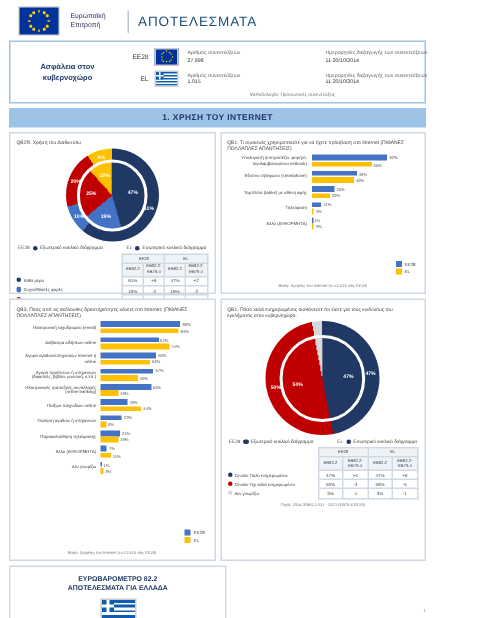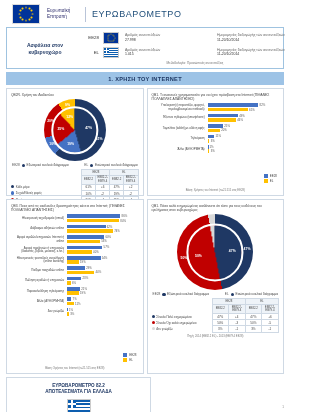--- a/index.html
+++ b/index.html
@@ -129,21 +129,21 @@
           <div class="st" style="width: 1.6px; height: 1.6px; left: -0.8px; top: 5.7px;"></div>
           <div class="st" style="width: 1.6px; height: 1.6px; left: 0.0708348px; top: 2.45px;"></div>
           <div class="st" style="width: 1.6px; height: 1.6px; left: 2.45px; top: 0.0708348px;"></div>
         </div>
     </div>
     <div class="eu-name">
       <div>Ευρωπαϊκή</div>
       <div>Επιτροπή</div>
     </div>
     <div class="eu-divider"></div>
-    <div class="eu-title">ΕΥΡΩΒΑΡΟΜΕΤΡΟ</div>
+    <div class="eu-title">ΑΠΟΤΕΛΕΣΜΑΤΑ</div>
   </div>
 
   <div class="info-strip">
     <div class="survey-title">Ασφάλεια στον κυβερνοχώρο</div>
     <div class="info-rows">
 
       <div class="info-row">
         <div class="geo-code">ΕΕ28</div>
         <div class="mini-flag eu">
             <div class="ring" id="miniStars">

